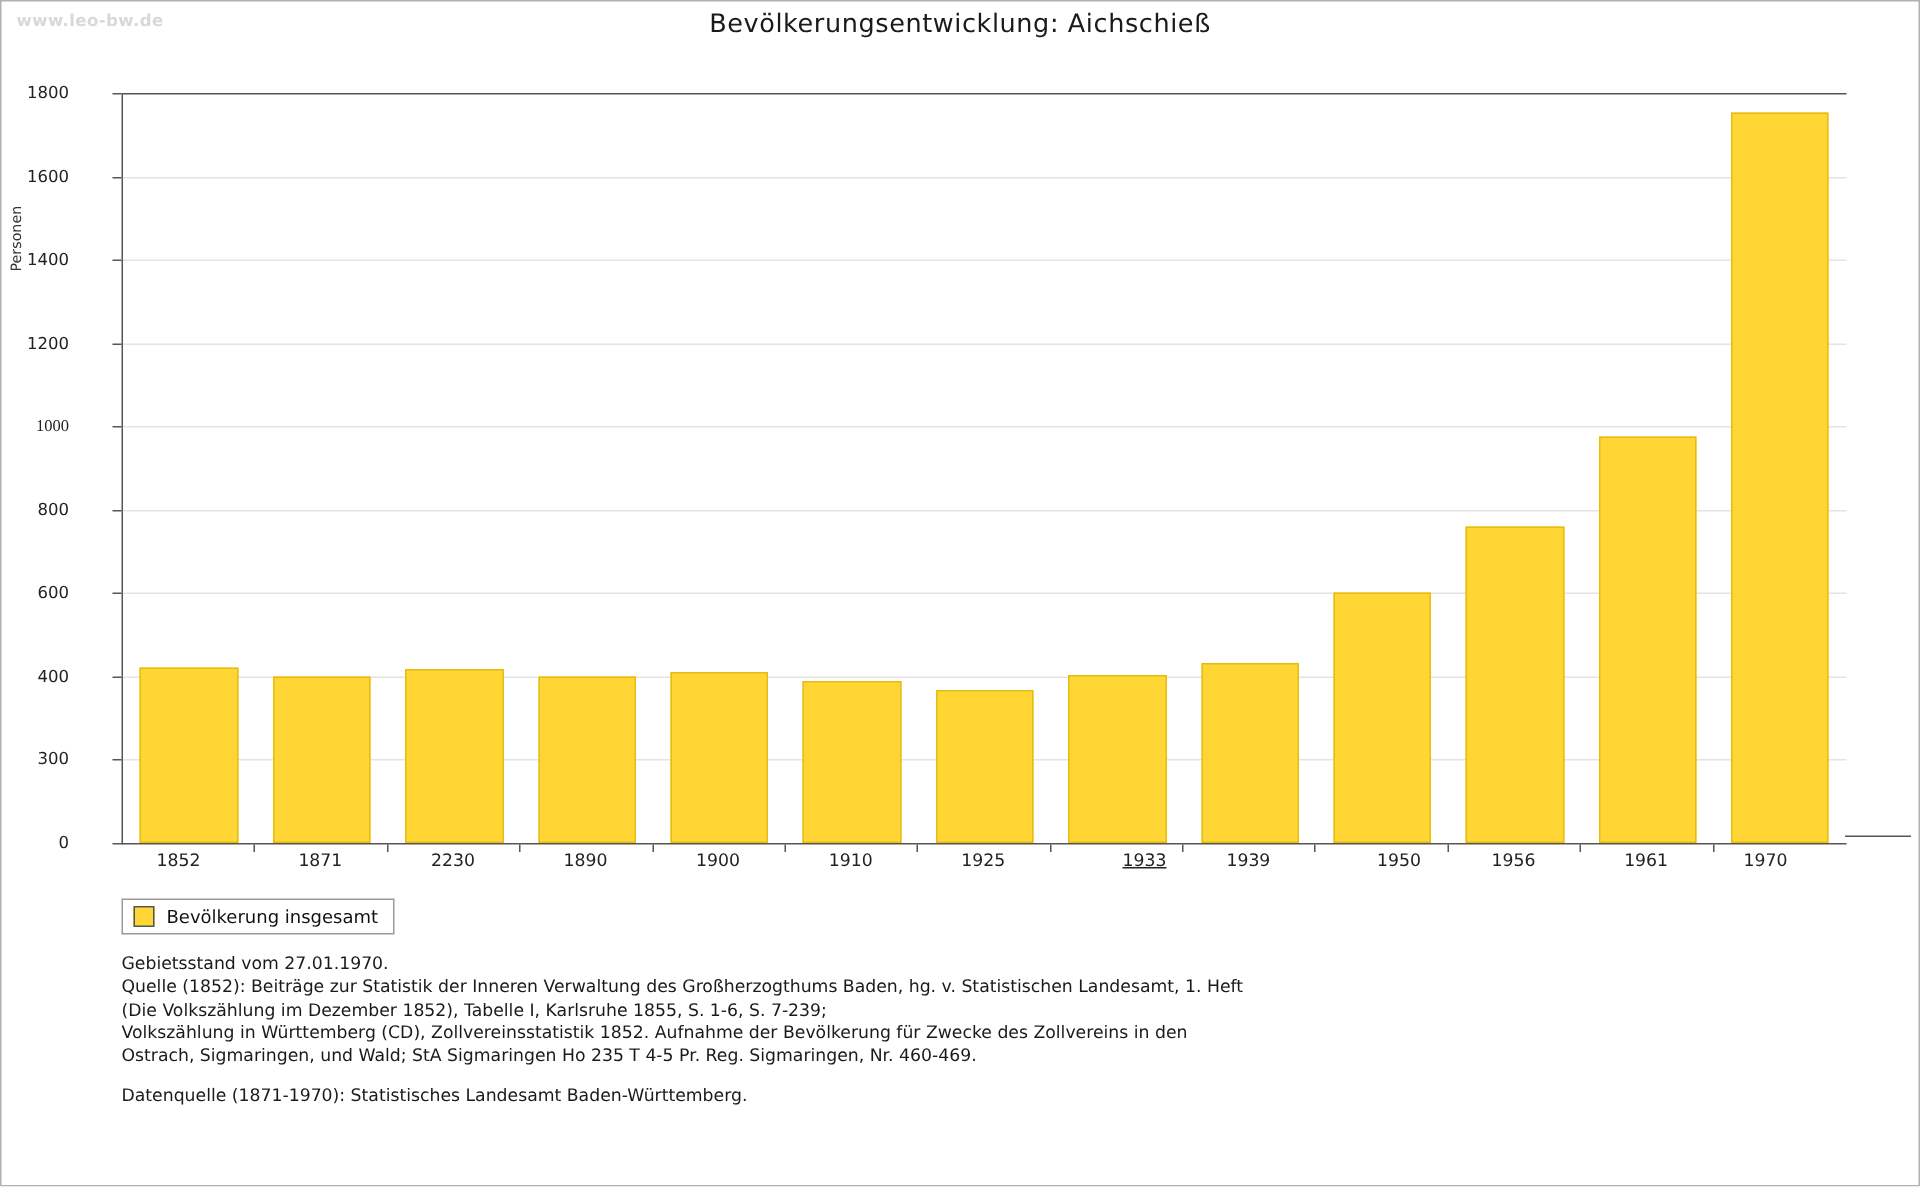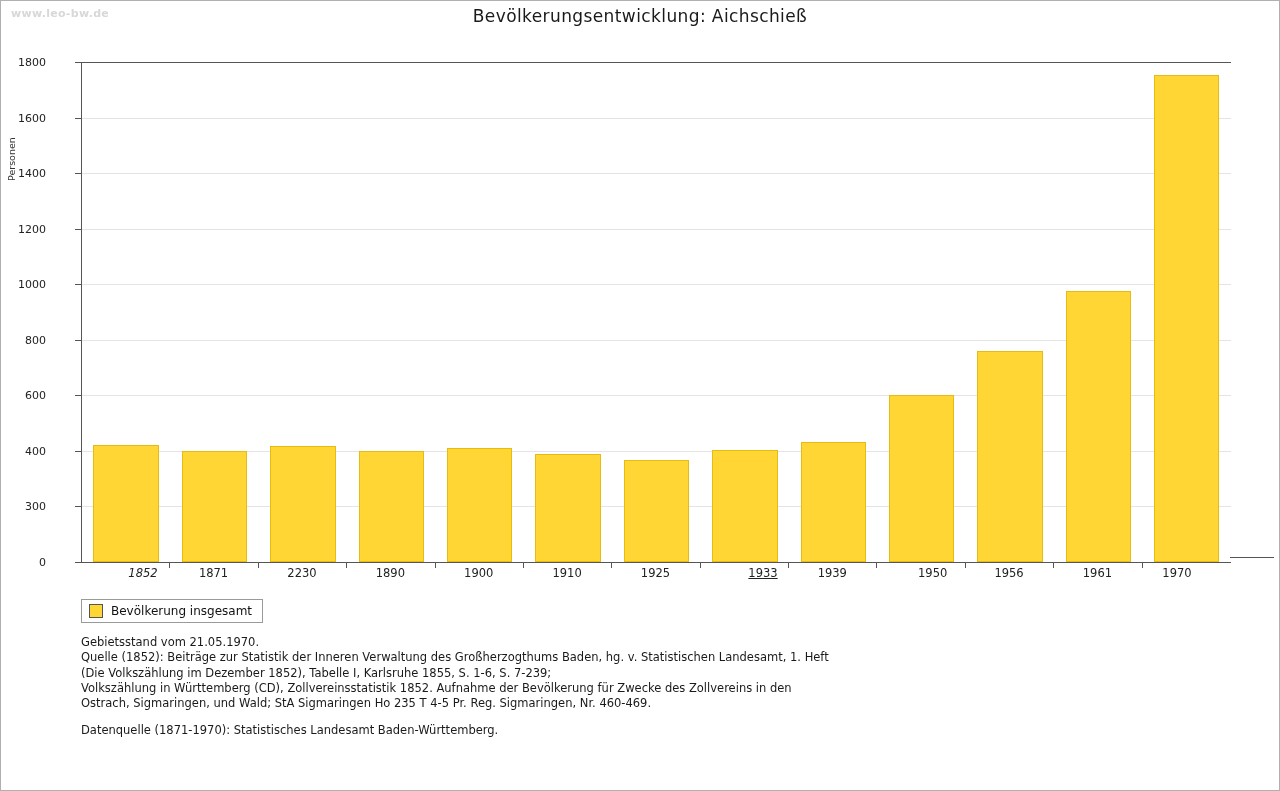--- a/index.html
+++ b/index.html
@@ -185,21 +185,21 @@
       <div class="tick-label" style="top: 561px;">0</div>
       <div class="ytick-mark" style="top: 561px;"></div>
       <div class="tick-label" style="top: 505.444px;">300</div>
       <div class="ytick-mark" style="top: 505.444px;"></div>
       <div class="tick-label" style="top: 449.889px;">400</div>
       <div class="ytick-mark" style="top: 449.889px;"></div>
       <div class="tick-label" style="top: 394.333px;">600</div>
       <div class="ytick-mark" style="top: 394.333px;"></div>
       <div class="tick-label" style="top: 338.778px;">800</div>
       <div class="ytick-mark" style="top: 338.778px;"></div>
-      <div class="tick-label" style="top: 283.222px;">1000</div>
+      <div class="tick-label" style="top: 283.222px; font-family: Liberation Serif, serif;">1000</div>
       <div class="ytick-mark" style="top: 283.222px;"></div>
       <div class="tick-label" style="top: 227.667px;">1200</div>
       <div class="ytick-mark" style="top: 227.667px;"></div>
       <div class="tick-label" style="top: 172.111px;">1400</div>
       <div class="ytick-mark" style="top: 172.111px;"></div>
       <div class="tick-label" style="top: 116.556px;">1600</div>
       <div class="ytick-mark" style="top: 116.556px;"></div>
       <div class="tick-label" style="top: 61px;">1800</div>
       <div class="ytick-mark" style="top: 61px;"></div>
     </div>
@@ -255,21 +255,21 @@
         </div>
         <div class="bar-slot" style="left: 1060.62px; width: 88.3846px;">
           <div class="bar" title="1970: 1755" style="height: 487.5px; background: rgb(255, 214, 51);"></div>
         </div>
       </div>
   </div>
 
   <div class="axis-right-stub"></div>
 
   <div id="xticks">
-      <div class="xtick-label" style="left: 142px; font-style: italic;">1852</div>
+      <div class="xtick-label" style="left: 118px;">1852</div>
       <div class="xtick-label" style="left: 212.577px;">1871</div>
       <div class="xtick-mark" style="left: 168.385px;"></div>
       <div class="xtick-label" style="left: 300.962px;">2230</div>
       <div class="xtick-mark" style="left: 256.769px;"></div>
       <div class="xtick-label" style="left: 389.346px;">1890</div>
       <div class="xtick-mark" style="left: 345.154px;"></div>
       <div class="xtick-label" style="left: 477.731px;">1900</div>
       <div class="xtick-mark" style="left: 433.538px;"></div>
       <div class="xtick-label" style="left: 566.115px;">1910</div>
       <div class="xtick-mark" style="left: 521.923px;"></div>
@@ -289,21 +289,21 @@
       <div class="xtick-mark" style="left: 1140.62px;"></div>
     </div>
 
   <div class="legend">
     <span class="legend-swatch"></span>
     <span>Bevölkerung insgesamt</span>
   </div>
 
   <div class="notes">
     <div id="notes-block1">
-        <p>Gebietsstand vom 21.05.1970.</p>
+        <p>Gebietsstand vom 27.01.1970.</p>
         <p>Quelle (1852): Beiträge zur Statistik der Inneren Verwaltung des Großherzogthums Baden, hg. v. Statistischen Landesamt, 1. Heft</p>
         <p>(Die Volkszählung im Dezember 1852), Tabelle I, Karlsruhe 1855, S. 1-6, S. 7-239;</p>
         <p>Volkszählung in Württemberg (CD), Zollvereinsstatistik 1852. Aufnahme der Bevölkerung für Zwecke des Zollvereins in den</p>
         <p>Ostrach, Sigmaringen, und Wald; StA Sigmaringen Ho 235 T 4-5 Pr. Reg. Sigmaringen, Nr. 460-469.</p>
       </div>
     <div class="gap"></div>
     <div id="notes-block2">
         <p>Datenquelle (1871-1970): Statistisches Landesamt Baden-Württemberg.</p>
       </div>
   </div>

